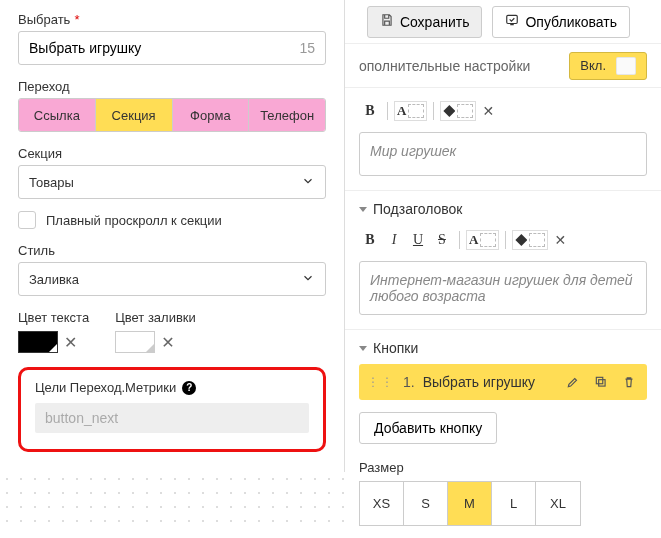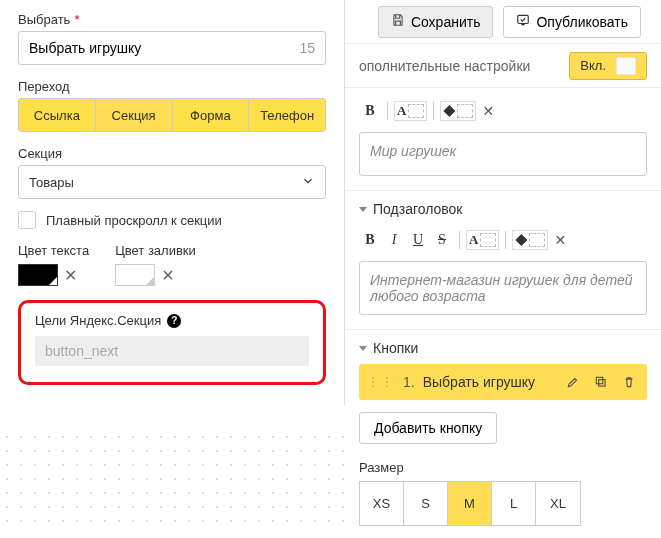--- a/index.html
+++ b/index.html
@@ -56,21 +56,21 @@
   border-radius: 3px;
   overflow: hidden;
   height: 34px;
 }
 .tab-group .tab {
   flex: 1;
   display: flex; align-items: center; justify-content: center;
   font-size: 13px;
   border-right: 1px solid #ccc;
   cursor: pointer;
-  background: #fde047;
+  background: #f9a8d4;
 }
 .tab-group .tab:last-child { border-right: none; }
 .tab-group .tab.active { background: #fd5; }
 
 .select-wrap {
   border: 1px solid #ccc;
   border-radius: 3px;
   height: 34px;
   display: flex; align-items: center;
   padding: 0 10px;
@@ -116,21 +116,21 @@
 }
 .goals-input {
   background: #eee; border: none; border-radius: 2px;
   height: 30px; width: 100%; padding: 0 10px; font-size: 14px; color: #999;
 }
 .goals-input::placeholder { color: #aaa; }
 
 
 .top-toolbar {
   height: 44px; display: flex; align-items: center; justify-content: flex-end;
-  gap: 10px; padding-right: 20px; border-bottom: 1px solid #eee;
+  gap: 10px; padding-right: 31px; border-bottom: 1px solid #eee;
 }
 .btn {
   height: 32px; display: inline-flex; align-items: center; gap: 6px;
   padding: 0 12px; border: 1px solid #ccc; border-radius: 3px;
   background: #fff; font-size: 14px; cursor: pointer;
 }
 .btn.primary { background: #eee; border-color: #ccc; }
 .btn svg { width: 14px; height: 14px; }
 
 .settings-bar {
@@ -259,20 +259,31 @@
                 <path d="M6 9l6 6 6-6" fill="none" stroke="#333" stroke-width="2"></path>
               </svg>
         </span>
       </div>
       <div class="checkbox-row">
         <div class="checkbox-box"></div>
         <span>Плавный проскролл к секции</span>
       </div>
     </div>
 
+    <div class="field-group">
+      <label class="field-label">Стиль</label>
+      <div class="select-wrap">
+        <span>Заливка</span>
+        <span class="caret">
+          <svg viewBox="0 0 24 24">
+                <path d="M6 9l6 6 6-6" fill="none" stroke="#333" stroke-width="2"></path>
+              </svg>
+        </span>
+      </div>
+    </div>
 
     <div class="color-row">
       <div class="color-col">
         <span class="color-label">Цвет текста</span>
         <div class="swatch-wrap">
           <div class="swatch" style="background:#000">
             <div class="swatch-tri"></div>
           </div>
           <span class="close-x">✕</span>
         </div>
@@ -283,21 +294,21 @@
           <div class="swatch light">
             <div class="swatch-tri"></div>
           </div>
           <span class="close-x">✕</span>
         </div>
       </div>
     </div>
 
     <div class="goals-box">
       <div class="goals-label">
-        <span>Цели Яндекс.Секция</span>
+        <span>Цели Переход.Метрики</span>
         <span class="help-icon">?</span>
       </div>
       <input class="goals-input" type="text" placeholder="button_next" style="">
     </div>
 
   </div>
   </div>
 
   <div class="right-panel">
 

